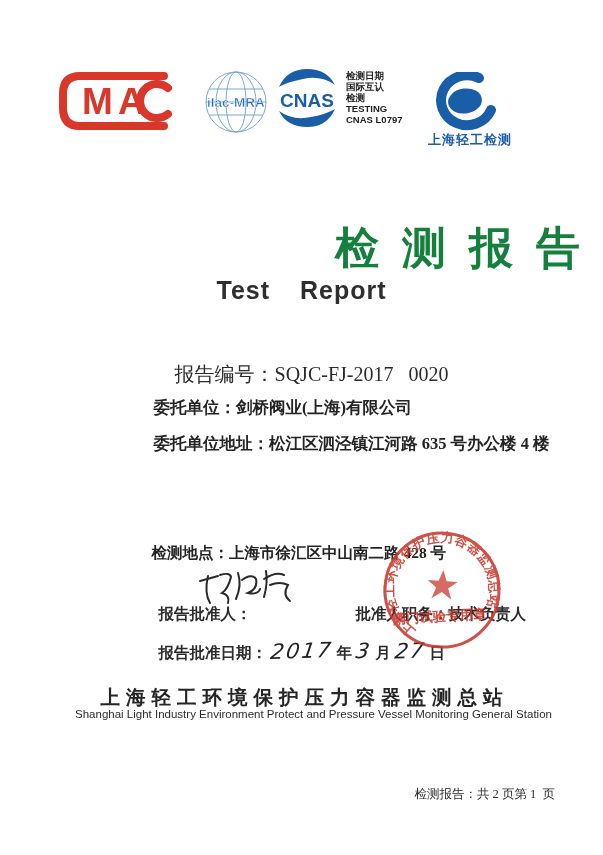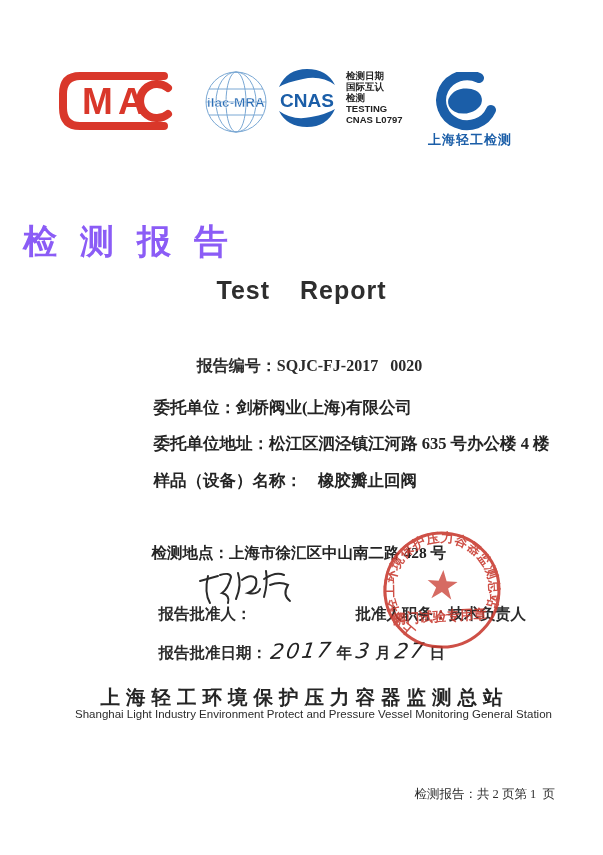--- a/index.html
+++ b/index.html
@@ -30,39 +30,39 @@
   .sqi-label {
     left: 412px; top: 131px; width: 100px;
     text-align: center;
     font-family: "Liberation Sans", sans-serif;
     font-size: 13px; font-weight: 700; color: #1b5ea8; letter-spacing: 1px; margin-left: 8px;
   }
 
   
   .title-zh {
     top: 219px; left: 0; width: 100%;
-    text-align: left;
-    font-size: 34px; font-weight: 600;
+    text-align: right;
+    font-size: 44px; font-weight: 600;
     letter-spacing: 23px; text-indent: 23px;
-    color: #8b5cf6;
+    color: #15803d;
   }
   .title-en {
     top: 276px; left: 0; width: 100%;
     text-align: center;
     font-family: "Liberation Sans", sans-serif;
     font-size: 25px; font-weight: 700;
     word-spacing: 22px; letter-spacing: 1px;
     color: #2e2e2e;
   }
 
   
   .report-no {
     top: 338px; left: 0; width: 100%;
     text-align: center;
-    font-size: 16px; font-weight: 700;
+    font-size: 20px; font-weight: 400;
     white-space: pre;
   }
 
   
   .field {
     left: 137px;
     font-size: 16.5px; font-weight: 700;
     white-space: pre; color: #242424;
   }
   .f1 { top: 377px; text-align: right; }
@@ -155,23 +155,20 @@
 
   <div class="abs report-no">
     <span>报告编号：</span><span>SQJC-FJ-2017   0020</span>
   </div>
 
   <div class="abs field f1">
     <span>委托单位：</span><span>剑桥阀业(上海)有限公司</span>
   </div>
   <div class="abs field f2">
     <span>委托单位地址：</span><span>松江区泗泾镇江河路 635 号办公楼 4 楼</span>
-  </div>
-  <div class="abs field f3">
-    <span>样品（设备）名称：</span><span class="gap">橡胶瓣止回阀</span>
   </div>
   <div class="abs field f5">
     <span>检测地点：</span><span>上海市徐汇区中山南二路 428 号</span>
   </div>
 
   <div class="abs sig-row">
     <span>报告批准人：</span><span class="role-part">批准人职务：</span><span>技术负责人</span>
   </div>
 
   <svg class="abs" style="left:198px; top:563px;" width="100" height="48" viewBox="0 0 100 48">

